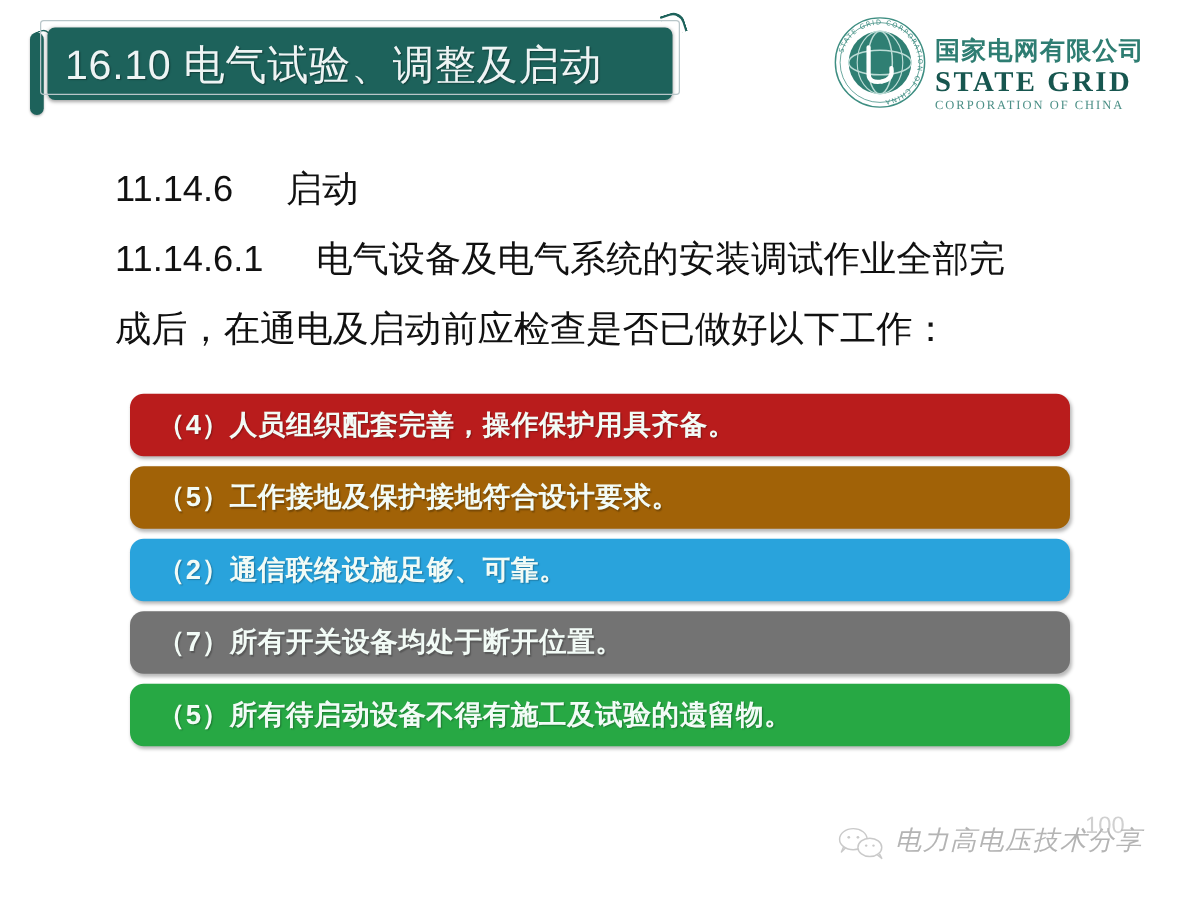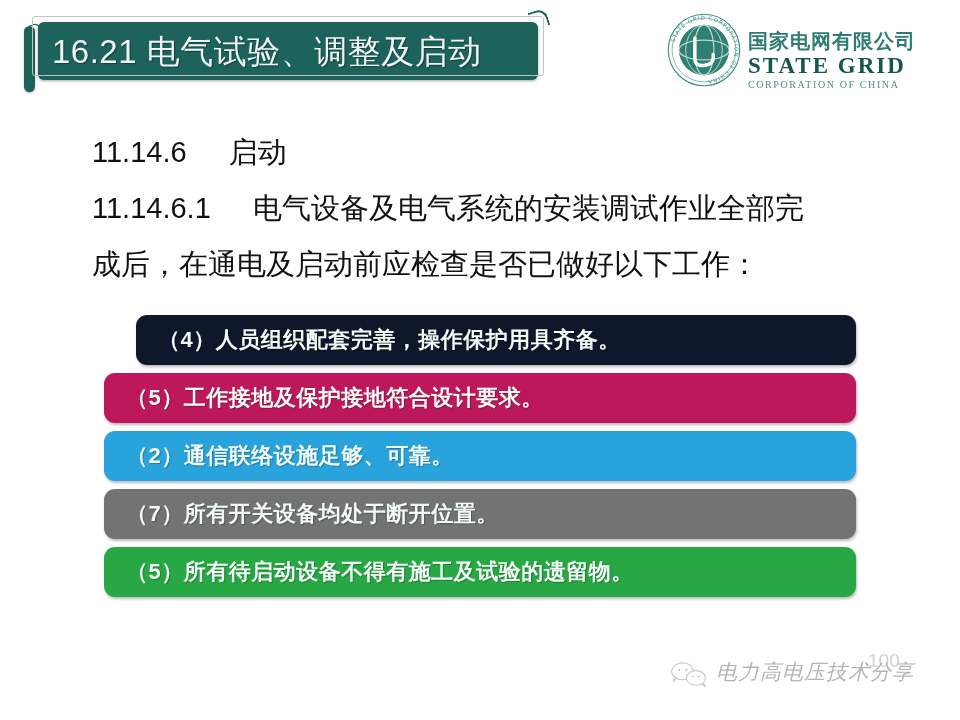--- a/index.html
+++ b/index.html
@@ -214,21 +214,21 @@
 </style>
 </head>
 <body style="background: rgb(255, 255, 255);">
 
 <div id="title-area">
   <div id="title-spine" style="background: rgb(29, 98, 91);"></div>
   <div class="curl" id="curl-left"></div>
   <div id="title-plate" style="background: rgb(29, 98, 91);"></div>
   <div id="title-frame"></div>
   <div class="curl" id="curl-right"></div>
-  <div id="title-text" style="color: rgb(238, 244, 244);">16.21 电气试验、调整及启动</div>
+  <div id="title-text" style="color: rgb(238, 244, 244);">16.10 电气试验、调整及启动</div>
 </div>
 
 <div id="logo-area">
   <svg id="logo-mark" viewBox="0 0 100 100">
     <circle cx="50" cy="50" r="47" fill="none" stroke="#3e8e82" stroke-width="1.5"></circle>
     <circle cx="50" cy="50" r="42" fill="none" stroke="#3e8e82" stroke-width="0.8"></circle>
     <circle cx="50" cy="50" r="33" fill="#2f7f73"></circle>
     <ellipse cx="50" cy="50" rx="33" ry="13" fill="none" stroke="#bcdcd6" stroke-width="1.6"></ellipse>
     <ellipse cx="50" cy="50" rx="13" ry="33" fill="none" stroke="#bcdcd6" stroke-width="1.6"></ellipse>
     <ellipse cx="50" cy="50" rx="24" ry="33" fill="none" stroke="#bcdcd6" stroke-width="1.2"></ellipse>
@@ -254,24 +254,24 @@
   </div>
   <div class="para" style="color: rgb(17, 17, 17);">
     <span>11.14.6.1</span>
     <span class="indent-gap"></span>
     <span>电气设备及电气系统的安装调试作业全部完</span>
   </div>
   <div class="para" style="color: rgb(17, 17, 17);">成后，在通电及启动前应检查是否已做好以下工作：</div>
 </div>
 
 <div id="bars">
-  <div class="bar" style="background: #0f172a; margin-left: 32px;">
+  <div class="bar" style="background: #b91c1c;">
     <span class="bar-label">（4）人员组织配套完善，操作保护用具齐备。</span>
   </div>
-  <div class="bar" style="background: #be185d;">
+  <div class="bar" style="background: #a16207;">
     <span class="bar-label">（5）工作接地及保护接地符合设计要求。</span>
   </div>
   <div class="bar" style="background: rgb(41, 163, 220);">
     <span class="bar-label">（2）通信联络设施足够、可靠。</span>
   </div>
   <div class="bar" style="background: #737373;">
     <span class="bar-label">（7）所有开关设备均处于断开位置。</span>
   </div>
   <div class="bar" style="background: rgb(39, 168, 68);">
     <span class="bar-label">（5）所有待启动设备不得有施工及试验的遗留物。</span>

